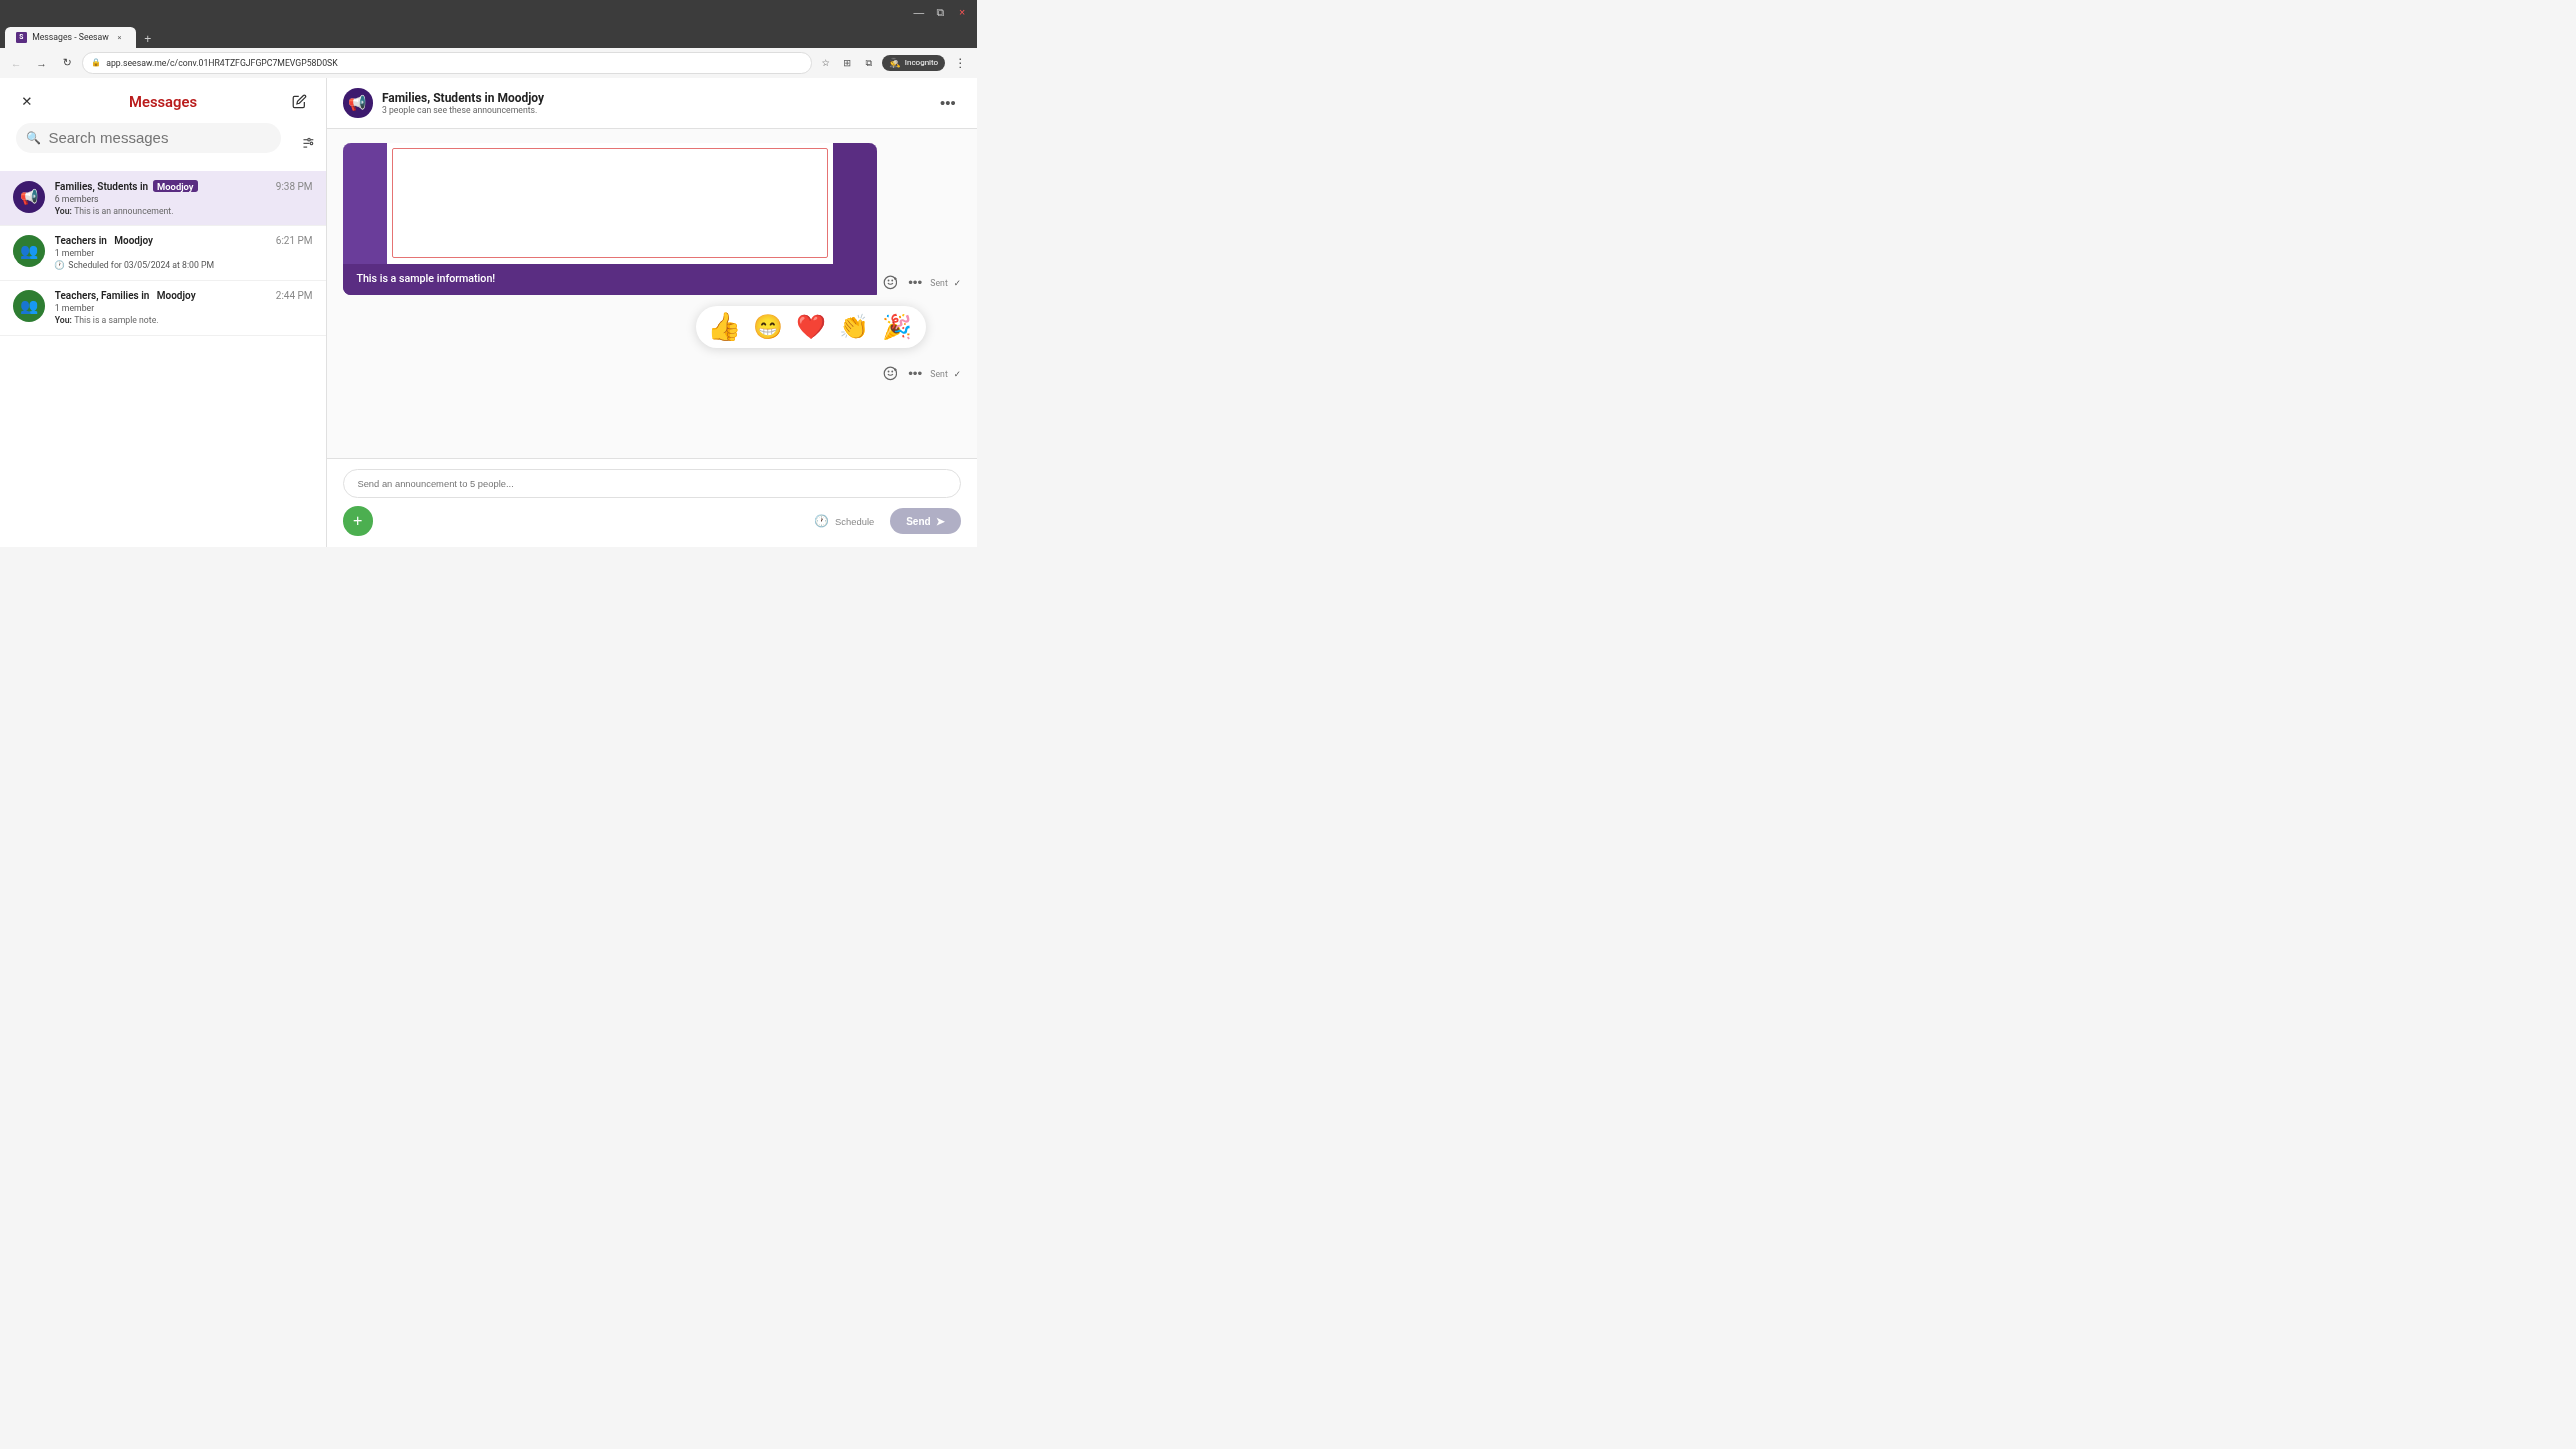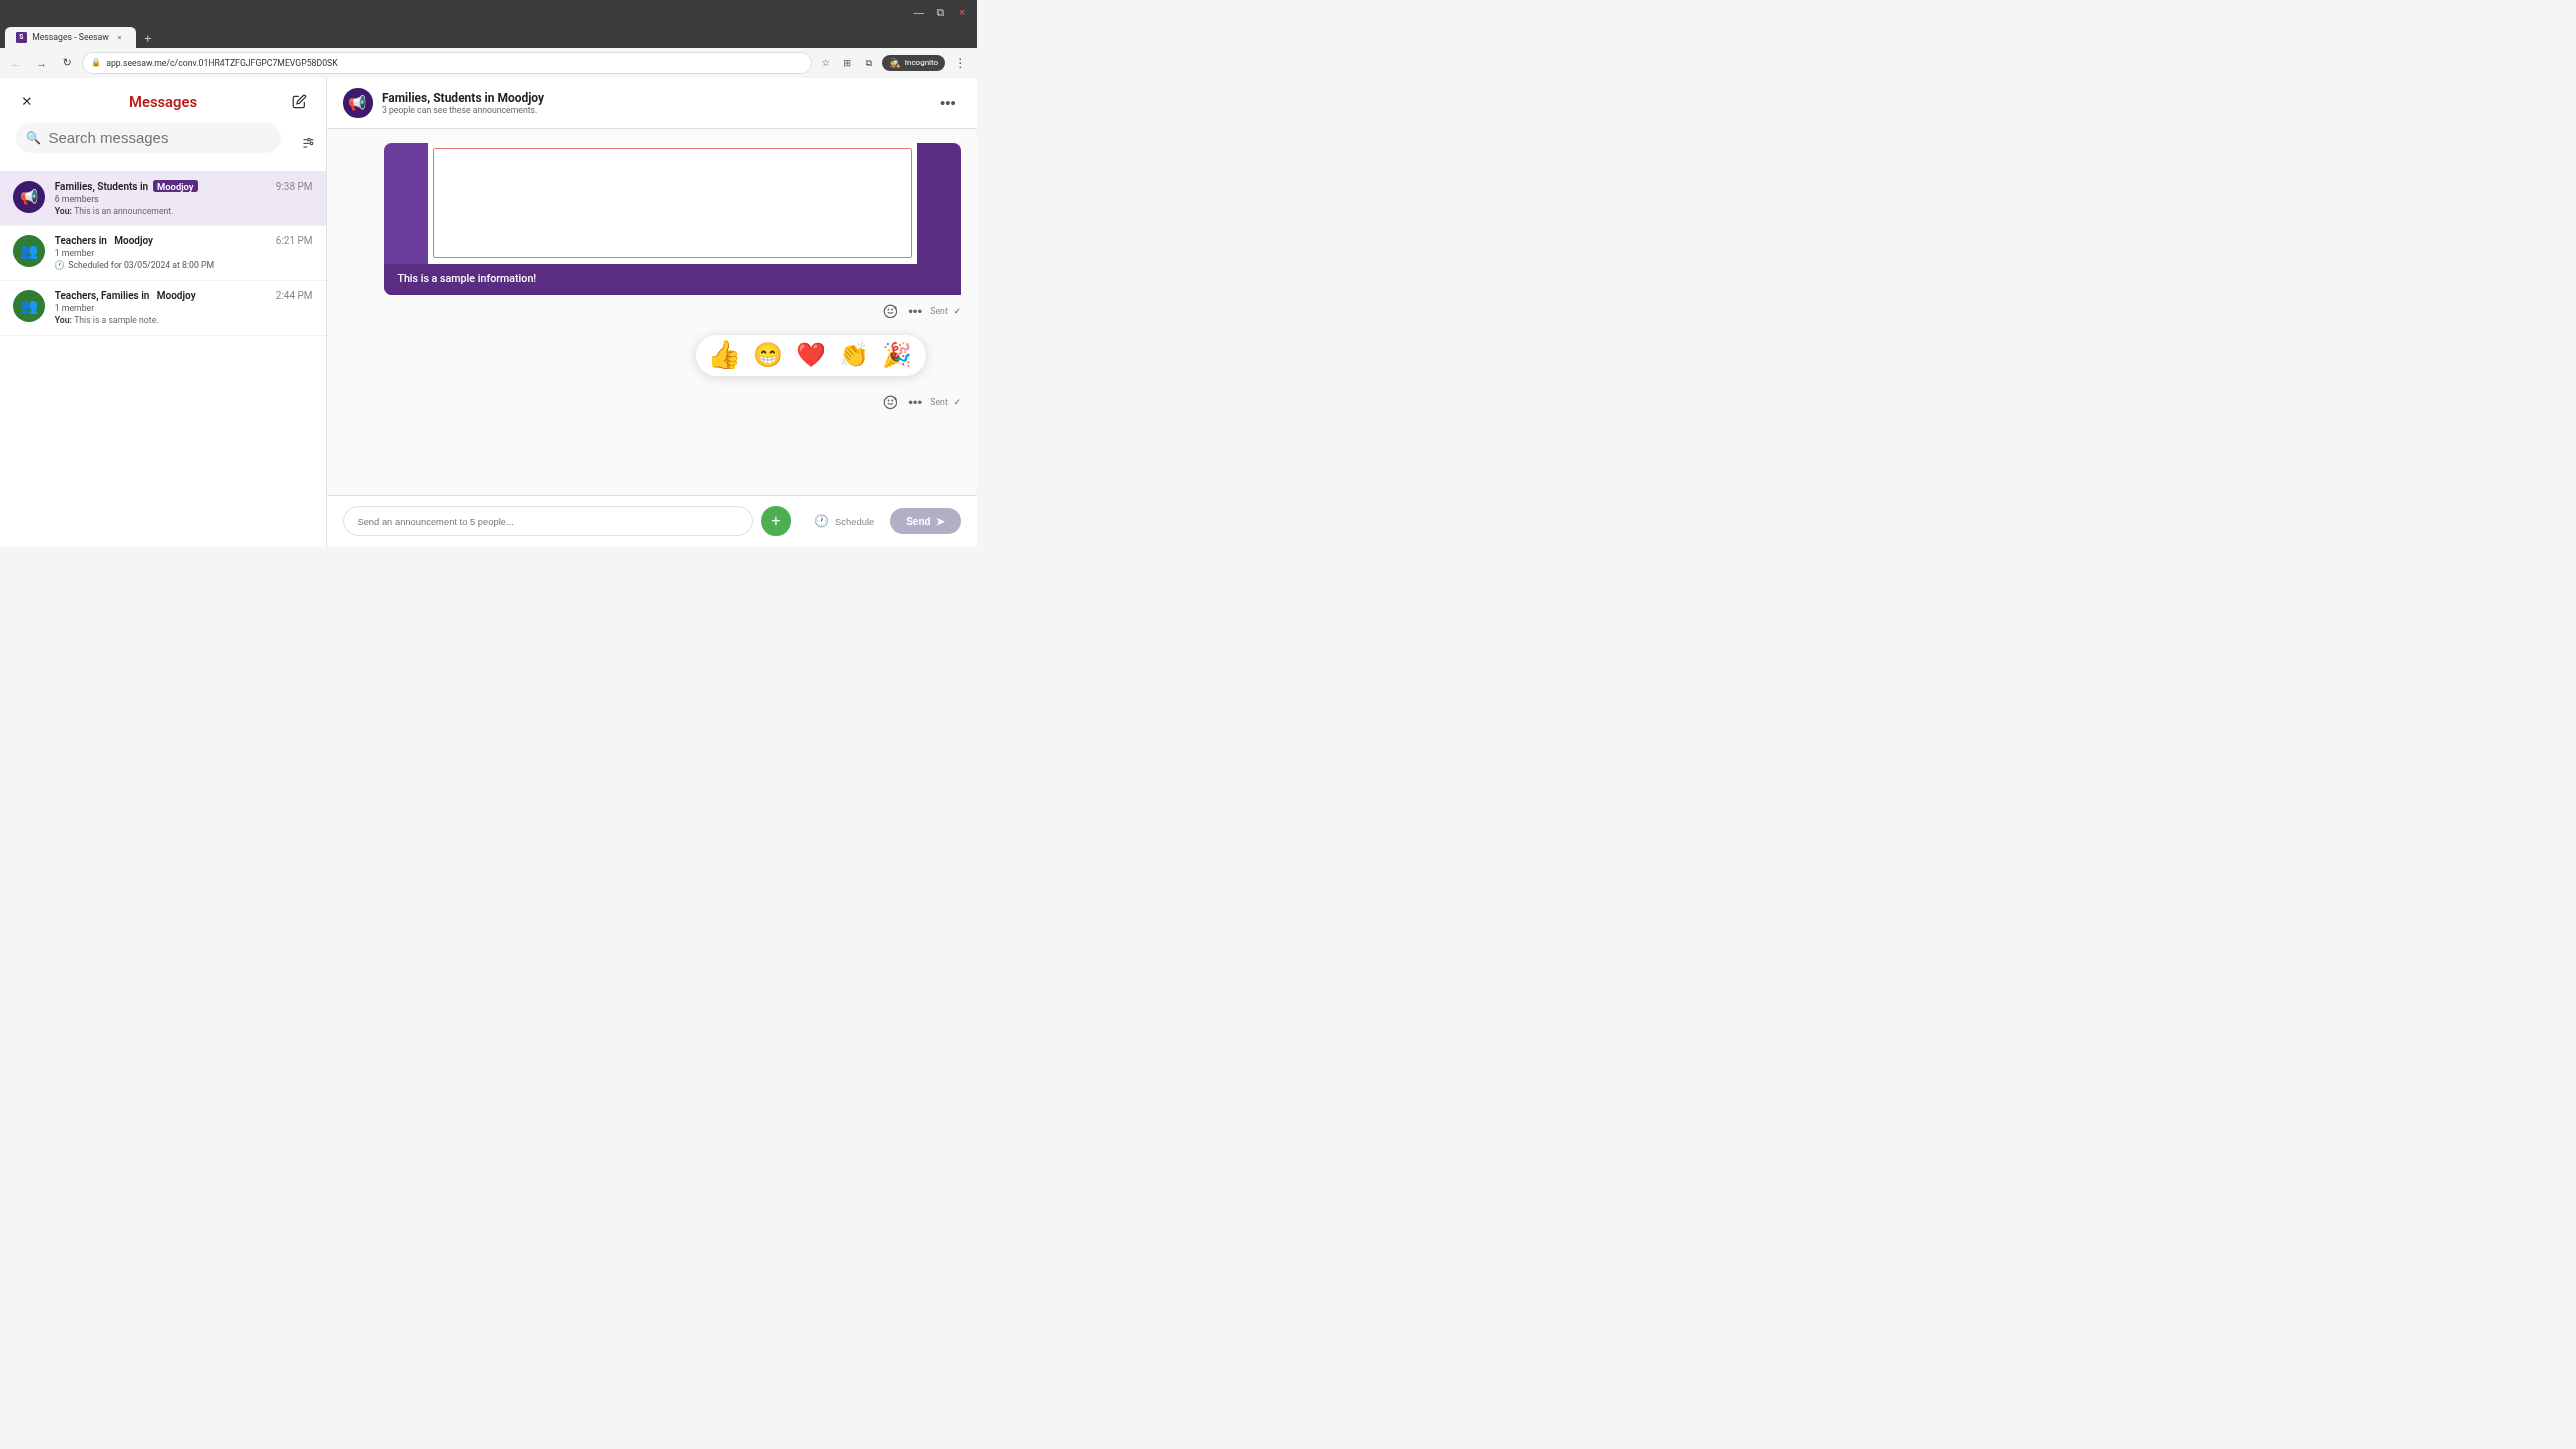--- a/index.html
+++ b/index.html
@@ -393,21 +393,20 @@
       overflow-y: auto;
       padding: 13.4px 16px;
       display: flex;
       flex-direction: column;
       gap: 10.7px;
     }
 
     
     .message-wrapper {
       display: flex;
-      flex-direction: column;
       align-items: flex-end;
       gap: 2.7px;
     }
     .message-card {
       background: #5a2d82;
       border-radius: 8px 8px 1.3px 8px;
       overflow: hidden;
       max-width: 577px;
       width: 100%;
       position: relative;
@@ -482,20 +481,21 @@
       gap: 5.4px;
       padding: 2.7px 0;
     }
 
     
     .input-area {
       background: white;
       border-top: 0.7px solid #e0e0e0;
       padding: 10.7px 16px;
       display: flex;
+      flex-direction: column;
       gap: 8px;
     }
     .input-row {
       display: flex;
       align-items: center;
       gap: 8px;
     }
     .message-input {
       flex: 1;
       border: 0.7px solid #e0e0e0;

